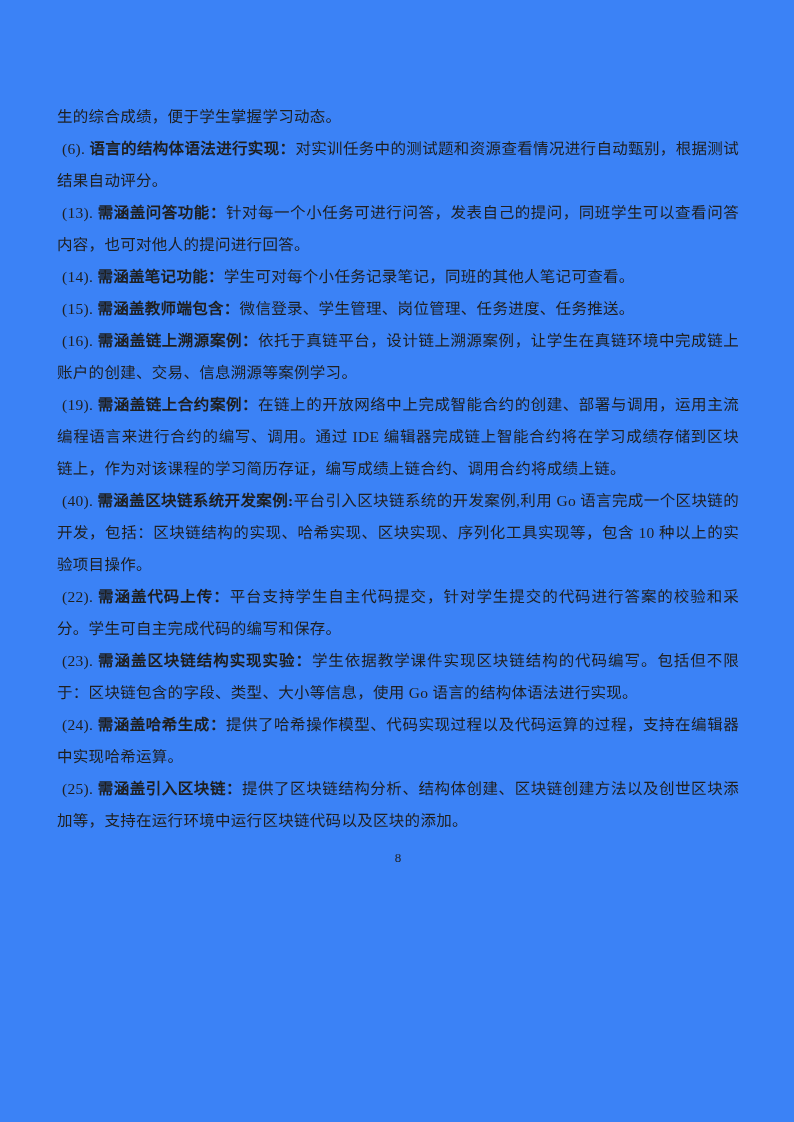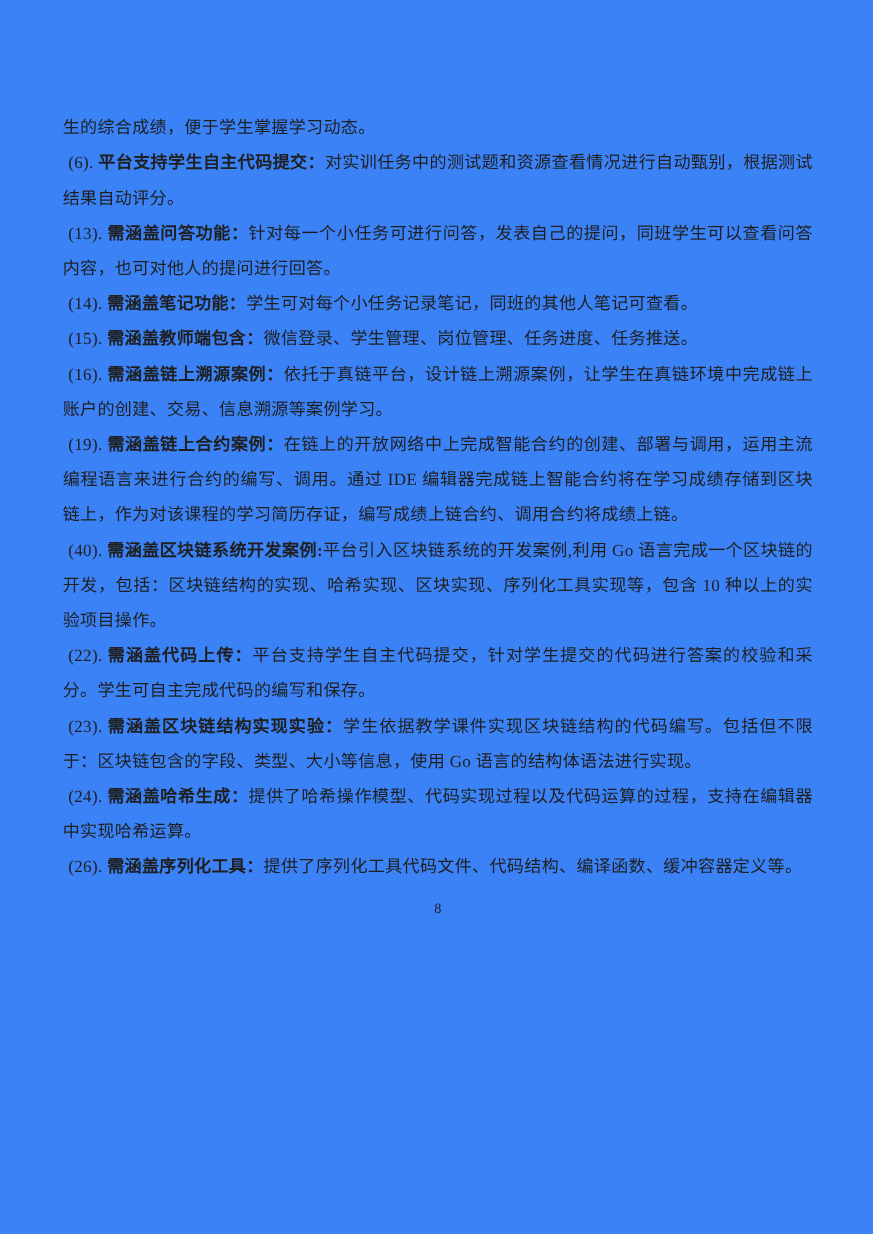--- a/index.html
+++ b/index.html
@@ -49,21 +49,21 @@
     color: #1f1f1f;
   }
 </style>
 </head>
 <body>
 
 <div class="page">
   <p class="para continuation">生的综合成绩，便于学生掌握学习动态。</p>
 
   <div id="items">
-  <p class="para item"><span class="num">(6).</span> <b class="title">平台支持学生自主代码提交：</b><span class="body">对实训任务中的测试题和资源查看情况进行自动甄别，根据测试结果自动评分。</span></p>
+  <p class="para item"><span class="num">(6).</span> <b class="title">语言的结构体语法进行实现：</b><span class="body">对实训任务中的测试题和资源查看情况进行自动甄别，根据测试结果自动评分。</span></p>
 
   <p class="para item"><span class="num">(13).</span> <b class="title">需涵盖问答功能：</b><span class="body">针对每一个小任务可进行问答，发表自己的提问，同班学生可以查看问答内容，也可对他人的提问进行回答。</span></p>
 
   <p class="para item"><span class="num">(14).</span> <b class="title">需涵盖笔记功能：</b><span class="body">学生可对每个小任务记录笔记，同班的其他人笔记可查看。</span></p>
 
   <p class="para item"><span class="num">(15).</span> <b class="title">需涵盖教师端包含：</b><span class="body">微信登录、学生管理、岗位管理、任务进度、任务推送。</span></p>
 
   <p class="para item"><span class="num">(16).</span> <b class="title">需涵盖链上溯源案例：</b><span class="body">依托于真链平台，设计链上溯源案例，让学生在真链环境中完成链上账户的创建、交易、信息溯源等案例学习。</span></p>
 
 
@@ -72,18 +72,18 @@
 
   <p class="para item"><span class="num">(40).</span> <b class="title">需涵盖区块链系统开发案例:</b><span class="body">平台引入区块链系统的开发案例,利用 Go 语言完成一个区块链的开发，包括：区块链结构的实现、哈希实现、区块实现、序列化工具实现等，包含 10 种以上的实验项目操作。</span></p>
 
 
   <p class="para item"><span class="num">(22).</span> <b class="title">需涵盖代码上传：</b><span class="body">平台支持学生自主代码提交，针对学生提交的代码进行答案的校验和采分。学生可自主完成代码的编写和保存。</span></p>
 
   <p class="para item"><span class="num">(23).</span> <b class="title">需涵盖区块链结构实现实验：</b><span class="body">学生依据教学课件实现区块链结构的代码编写。包括但不限于：区块链包含的字段、类型、大小等信息，使用 Go 语言的结构体语法进行实现。</span></p>
 
   <p class="para item"><span class="num">(24).</span> <b class="title">需涵盖哈希生成：</b><span class="body">提供了哈希操作模型、代码实现过程以及代码运算的过程，支持在编辑器中实现哈希运算。</span></p>
 
+  <p class="para item"><span class="num">(25).</span> <b class="title">需涵盖引入区块链：</b><span class="body">提供了区块链结构分析、结构体创建、区块链创建方法以及创世区块添加等，支持在运行环境中运行区块链代码以及区块的添加。</span></p>
 
-  <p class="para item"><span class="num">(26).</span> <b class="title">需涵盖序列化工具：</b><span class="body">提供了序列化工具代码文件、代码结构、编译函数、缓冲容器定义等。</span></p>
 </div>
 
   <div class="page-number">8</div>
 </div>
 
 </body></html>

